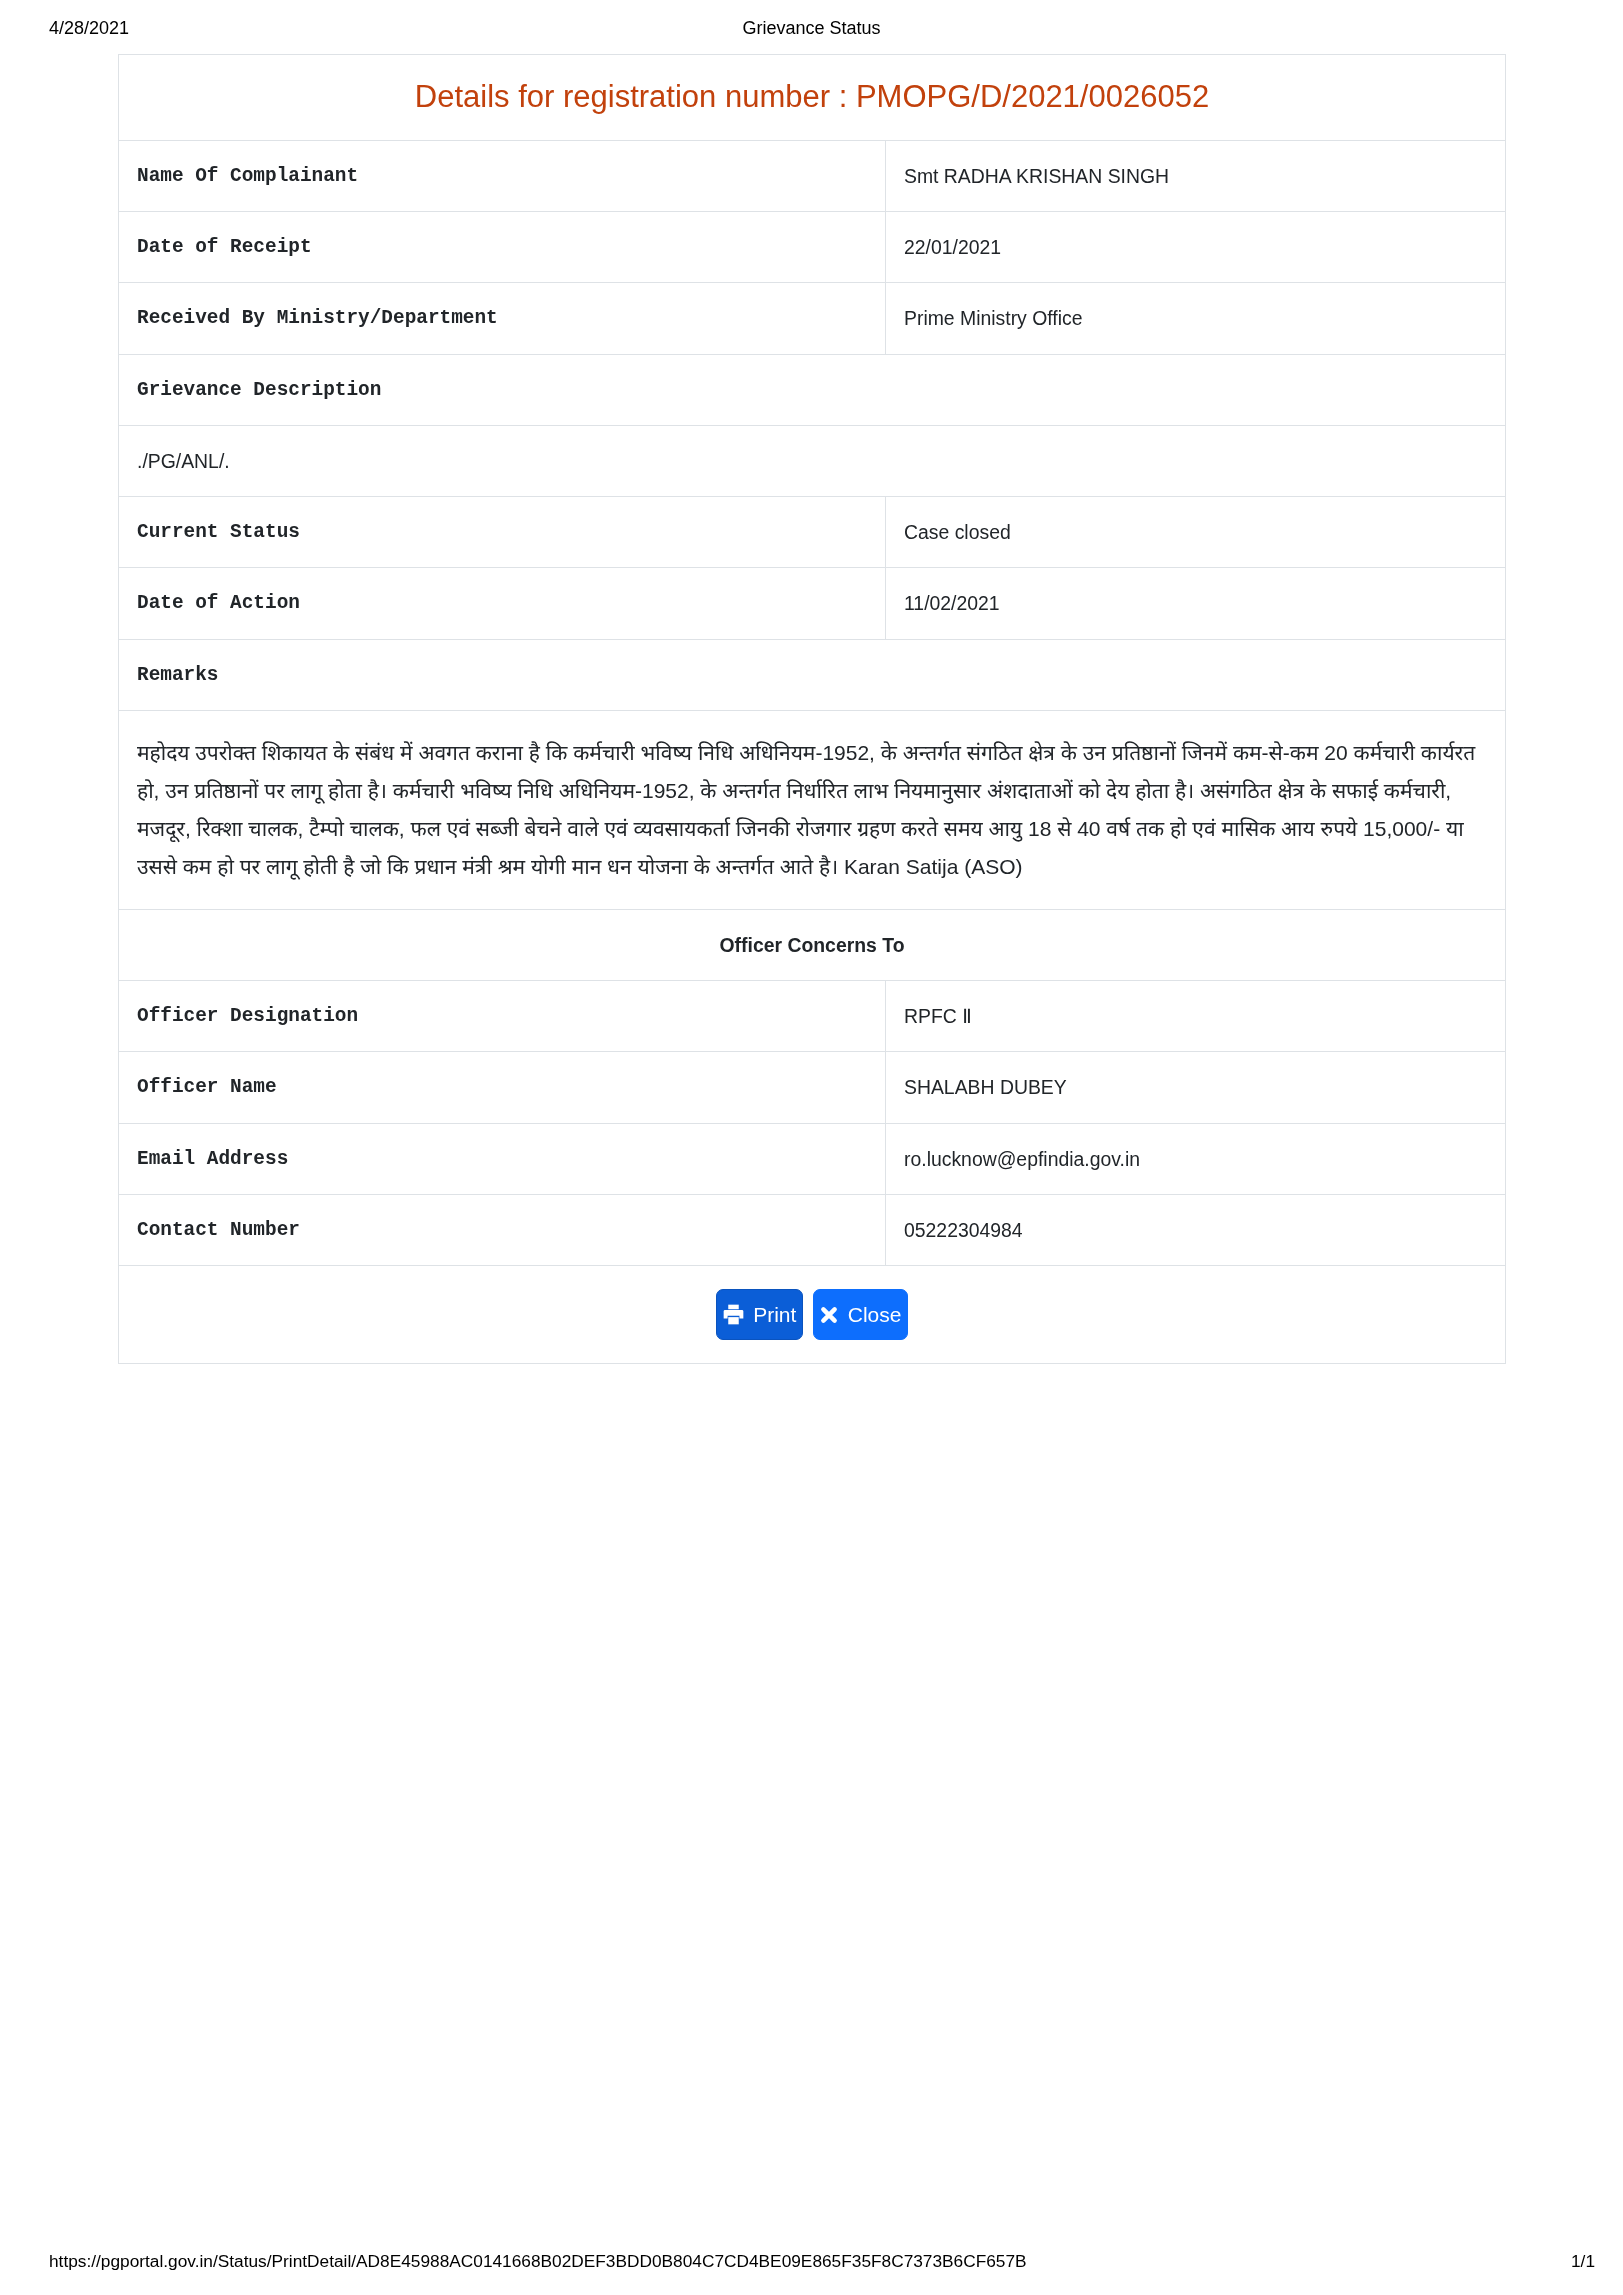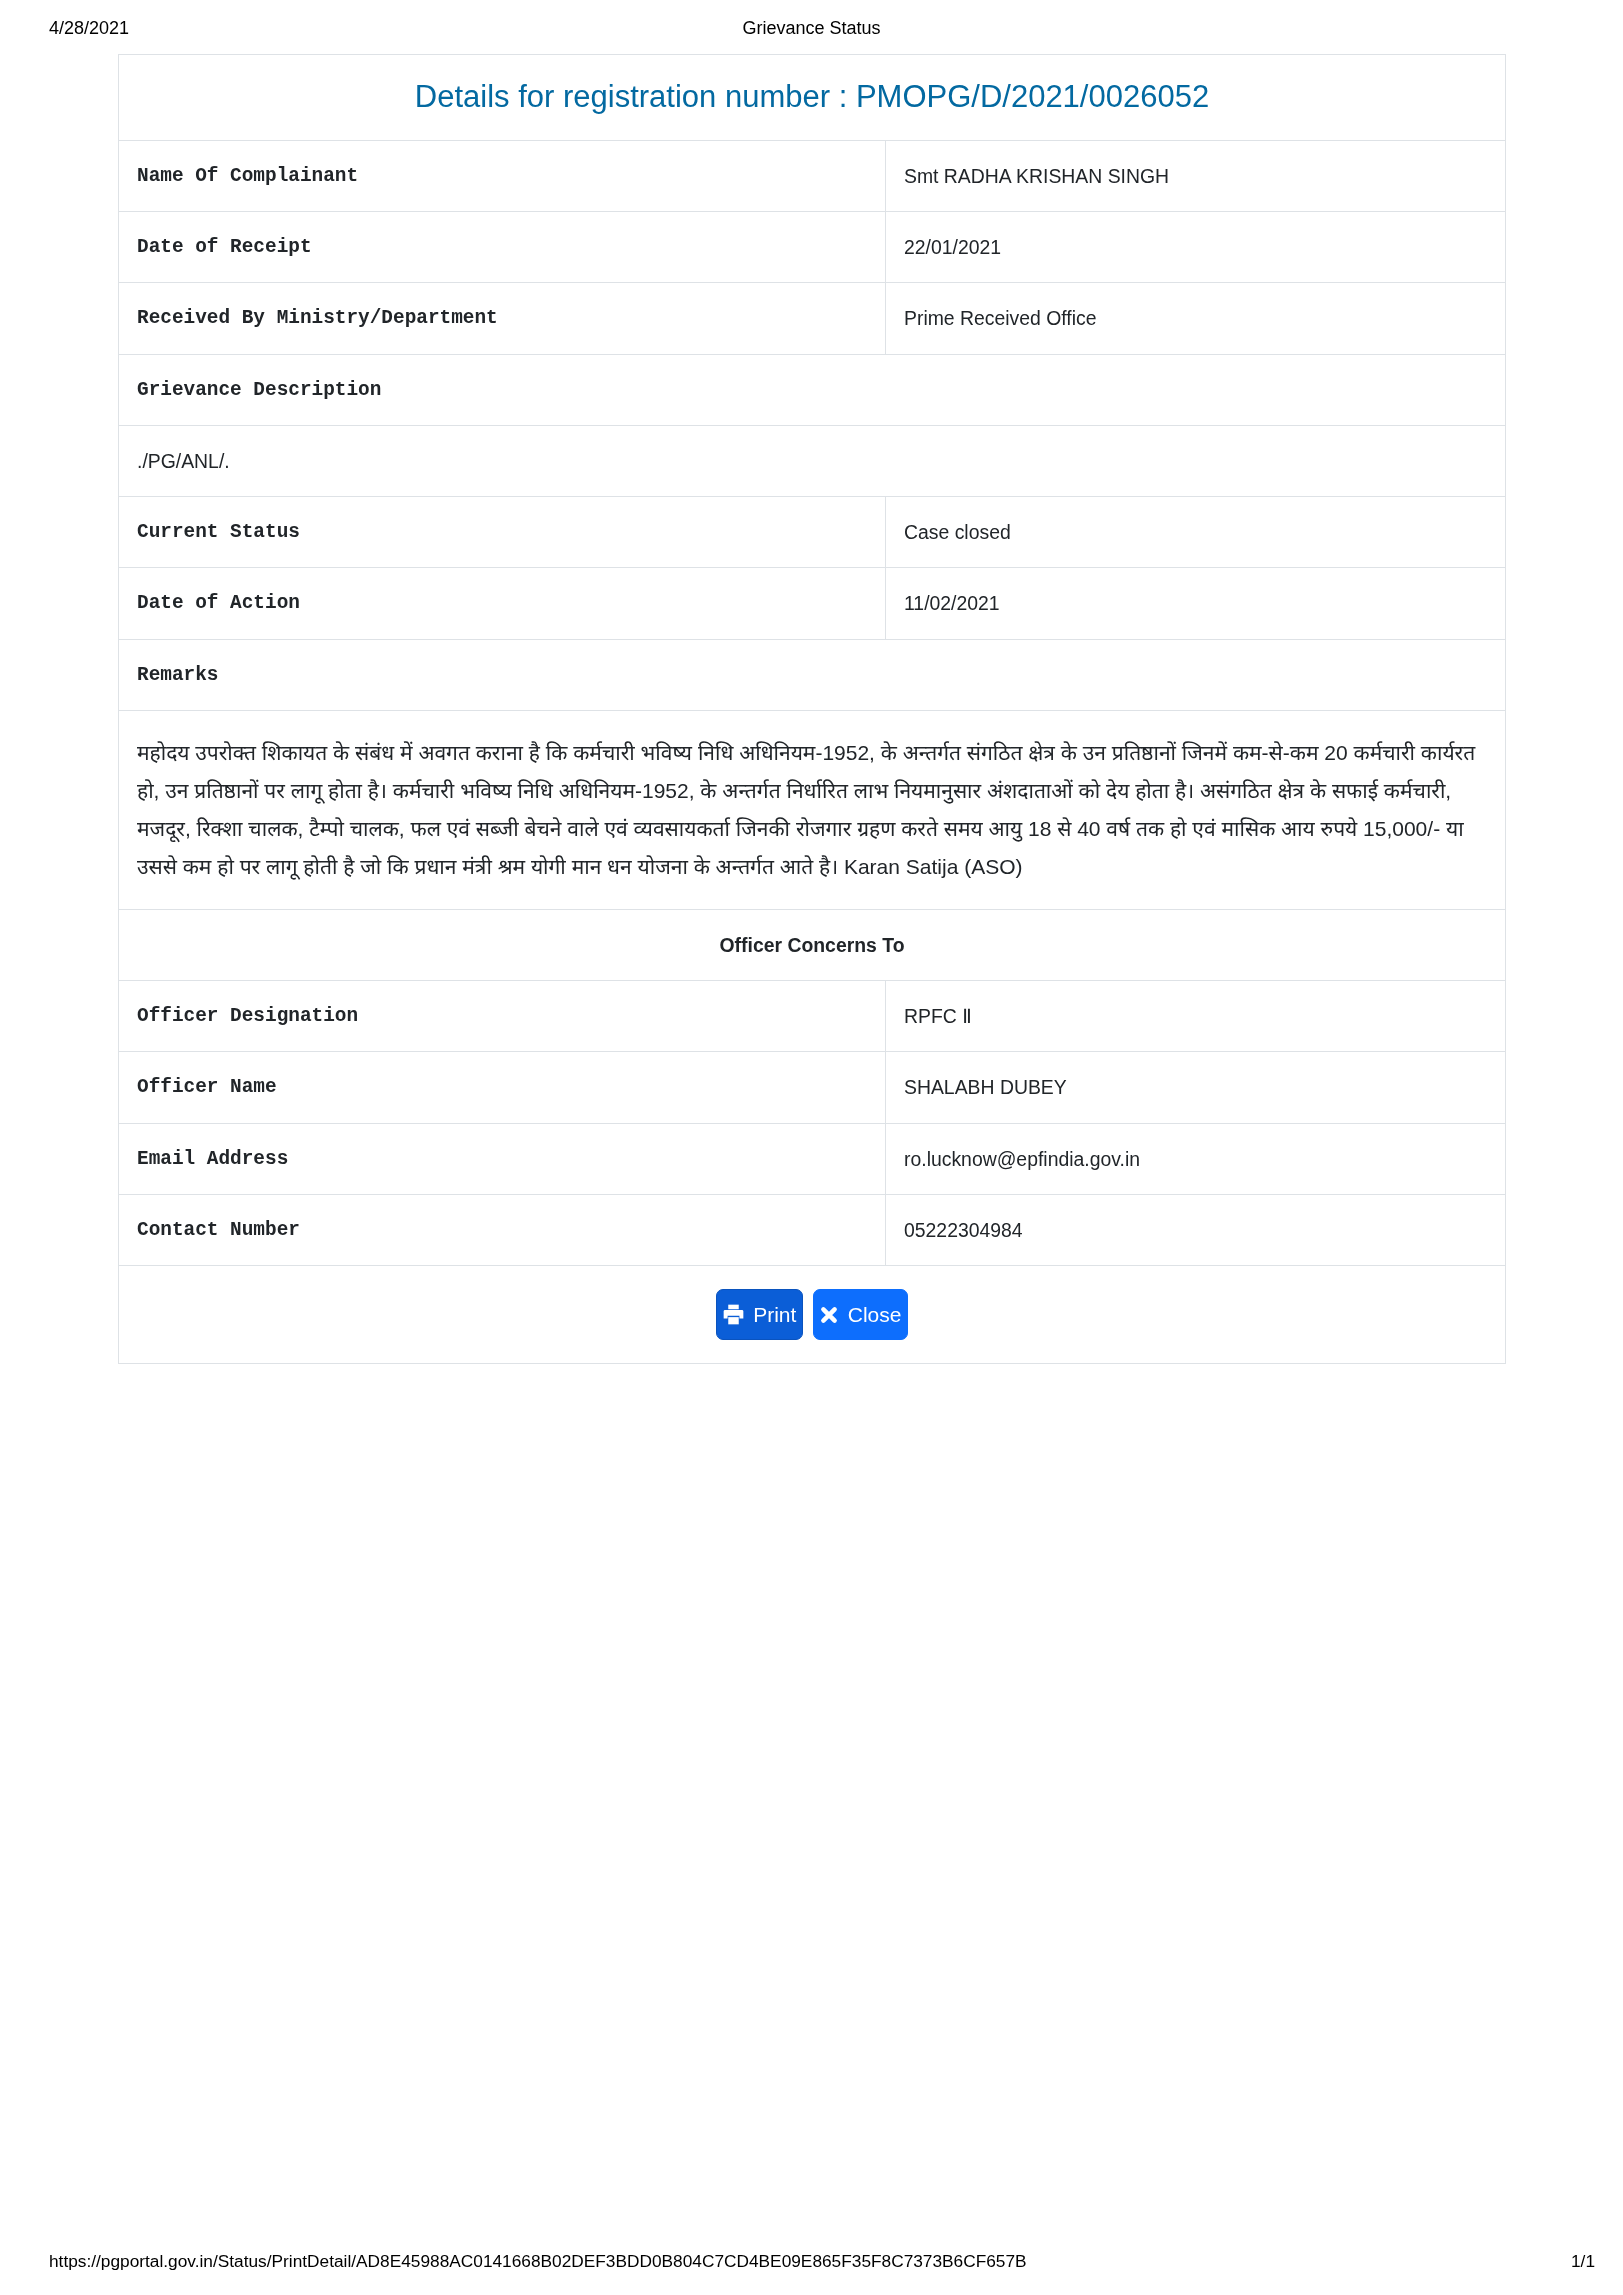--- a/index.html
+++ b/index.html
@@ -32,21 +32,21 @@
     border:1.4px solid #dee2e6;
     padding:23px 18px;
     vertical-align:middle;
     background:#fff;
   }
   td.heading-cell {
     font-size:31px;
     font-weight:500;
     text-align:center;
     padding:31px 18px;
-    color:#0369a1;
+    color:#c2410c;
   }
   td.label-cell { font-weight:700; width:55.3%;font-family:Liberation Mono, monospace; }
   td.value-cell { font-weight:400; }
   td.section-cell { font-weight:700;font-family:Liberation Mono, monospace; }
   td.center-head { font-weight:700; text-align:center; }
   td.remarks-cell {
     font-weight:400;
     font-size:21px;
     line-height:38px;
     padding:21px 18px;
@@ -85,21 +85,21 @@
   <tr>
     <td class="label-cell">Name Of Complainant</td>
     <td class="value-cell">Smt RADHA KRISHAN SINGH</td>
   </tr>
   <tr>
     <td class="label-cell">Date of Receipt</td>
     <td class="value-cell">22/01/2021</td>
   </tr>
   <tr>
     <td class="label-cell">Received By Ministry/Department</td>
-    <td class="value-cell">Prime Received Office</td>
+    <td class="value-cell">Prime Ministry Office</td>
   </tr>
 
   <tr>
     <td class="section-cell" colspan="2">Grievance Description</td>
   </tr>
   <tr>
     <td class="value-cell" colspan="2">./PG/ANL/.</td>
   </tr>
 
   <tr>

